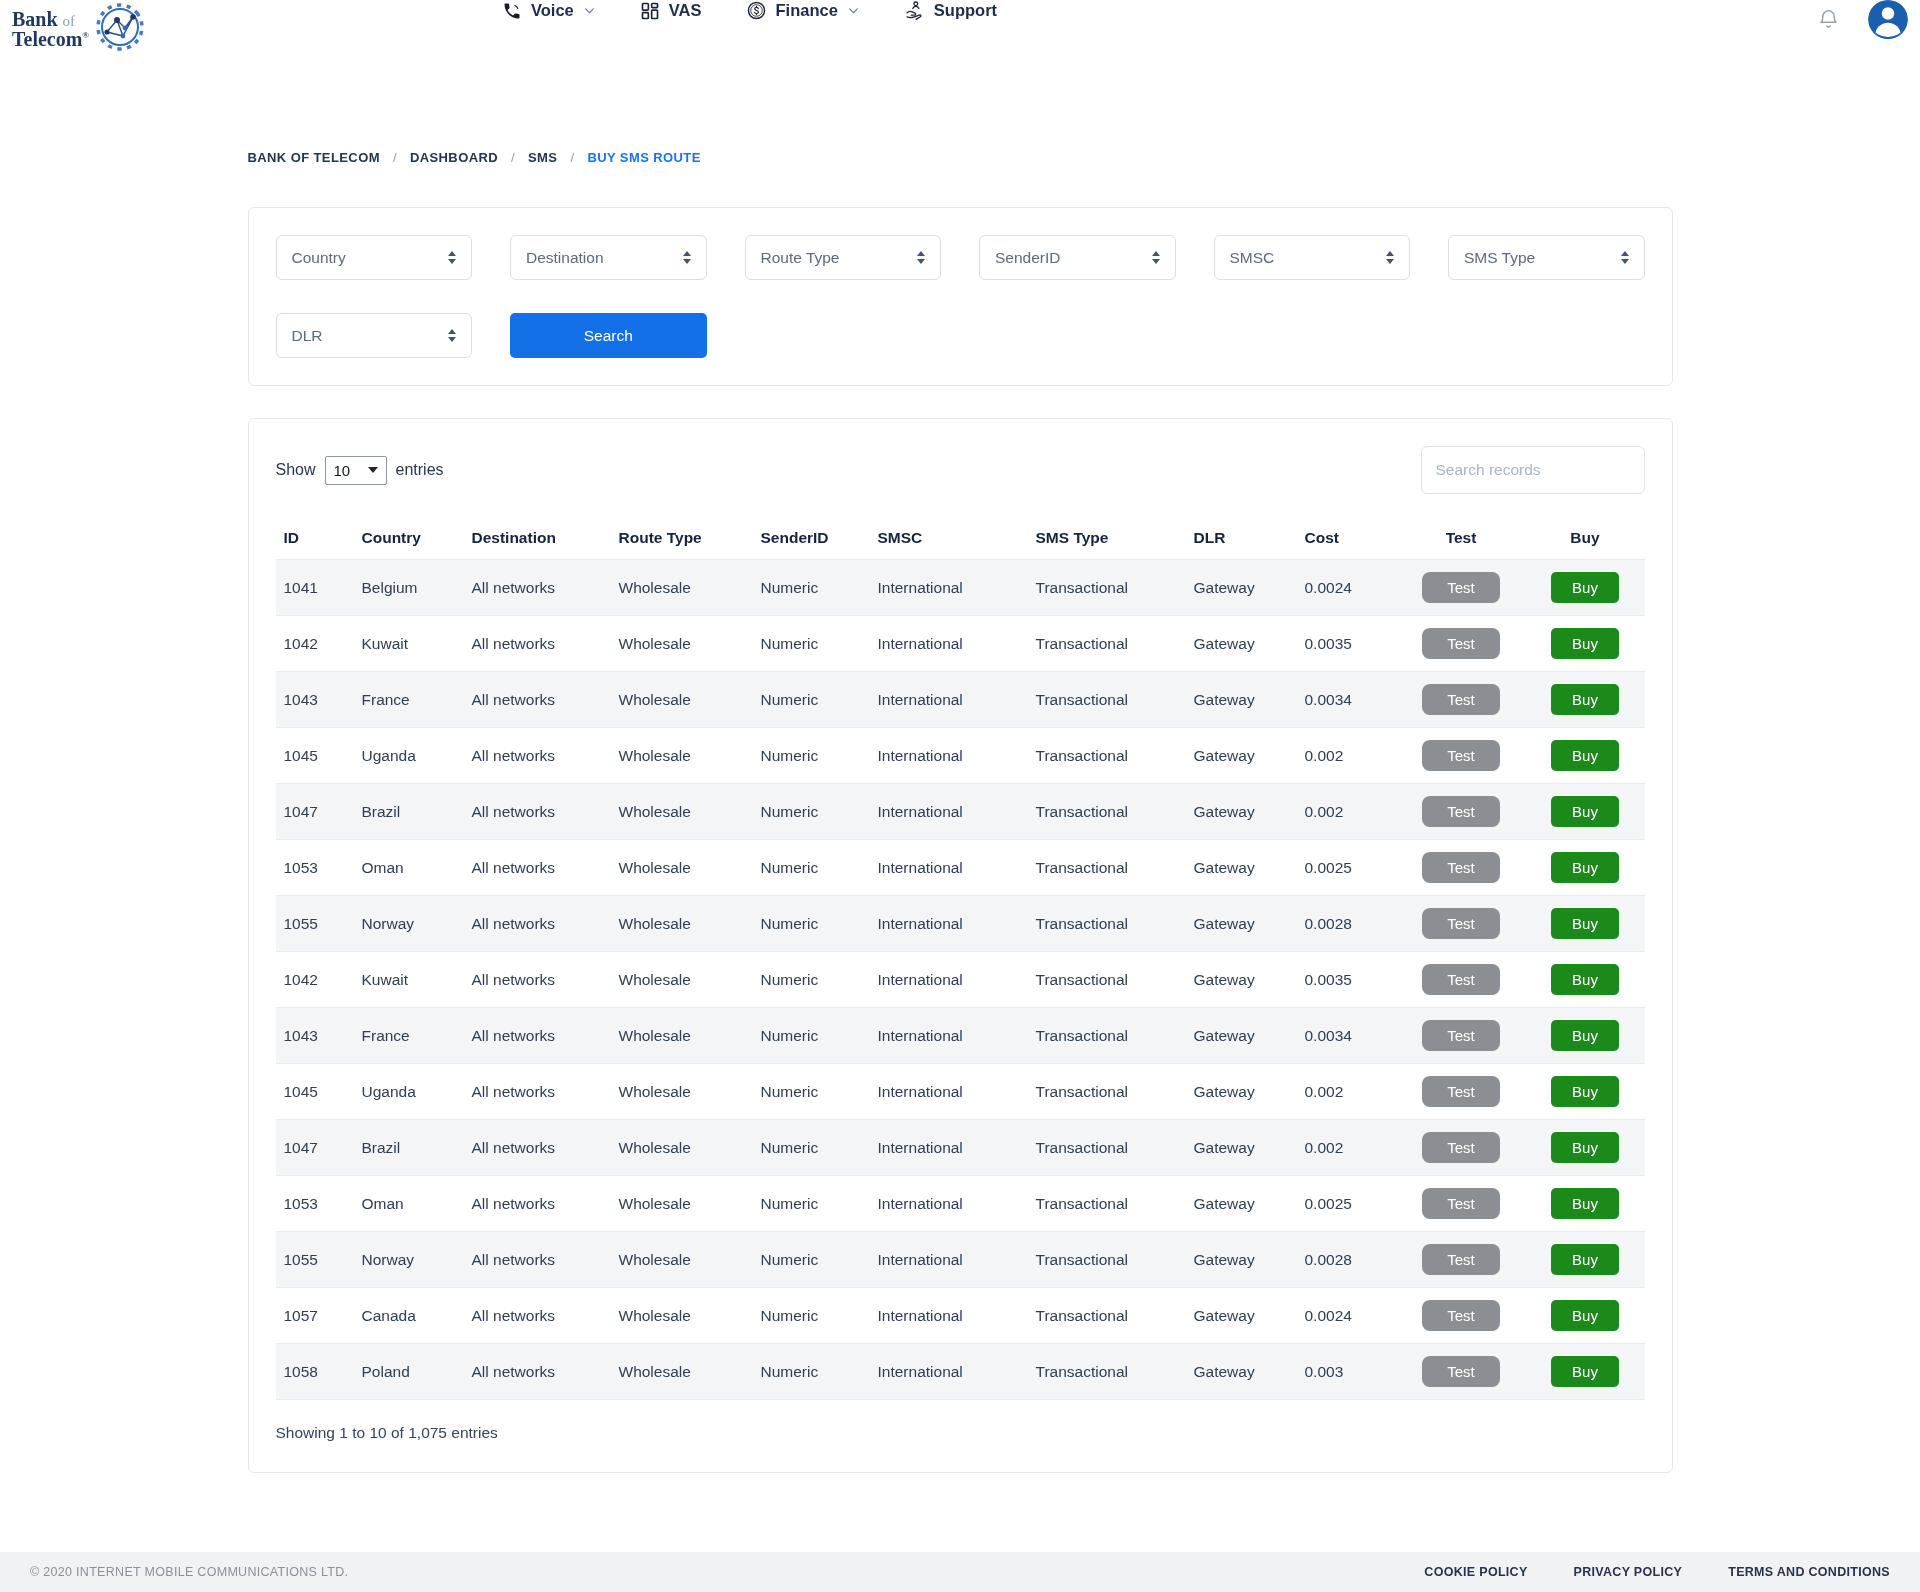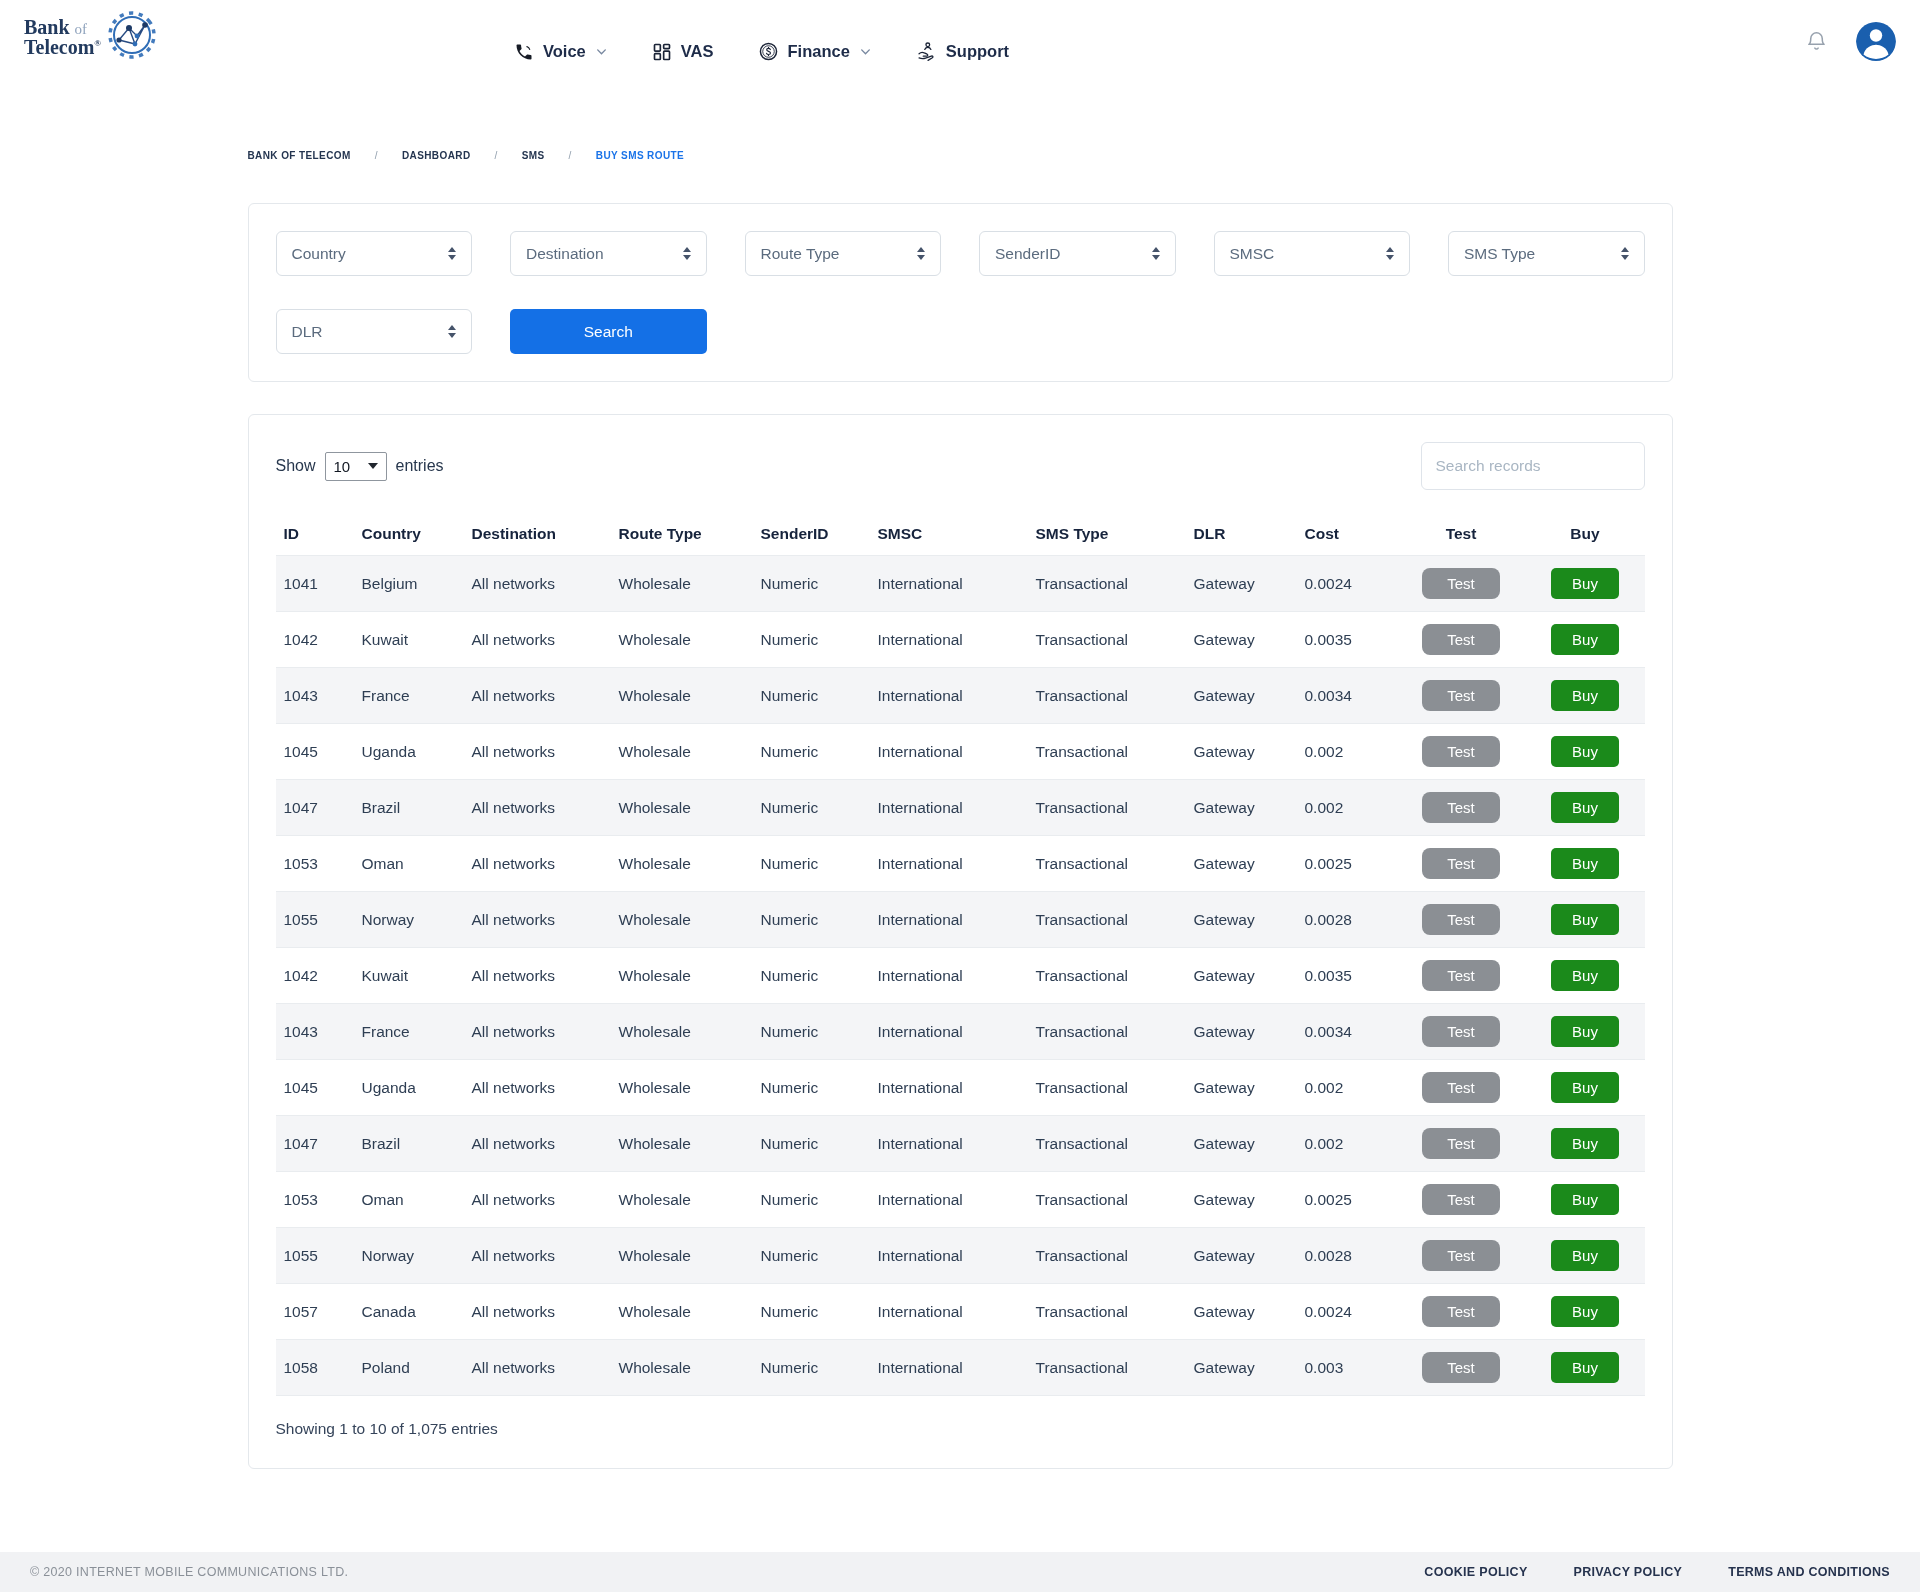--- a/index.html
+++ b/index.html
@@ -3,38 +3,38 @@
 <meta charset="utf-8">
 <style>
   * { box-sizing: border-box; margin: 0; padding: 0; }
   html,body { width:1920px; height:1592px; }
   body {
     font-family: "Liberation Sans", sans-serif;
     background:#ffffff; color:#22304a; position:relative; overflow:hidden;
   }
 
   
-  .topbar { display:flex; align-items:flex-end; height:62px; padding:0 24px; background:#fff; }
+  .topbar { display:flex; align-items:flex-start; height:62px; padding:0 12px; background:#fff; }
   .logo { position:relative; width:150px; height:54px; cursor:pointer; }
   .logo-text { font-family:"Liberation Serif", serif; font-weight:700; font-size:20px; line-height:1.02; color:#223a5e; padding-top:9px; }
   .logo-of { color:#8fa3bd; font-weight:400; font-size:15px; }
   .logo-reg { font-size:9px; vertical-align:super; color:#223a5e; }
   .logo-globe { position:absolute; left:83px; top:2px; }
 
   .main-nav { margin-left:340px; display:flex; align-items:center; gap:44px; }
   .nav-item { display:flex; align-items:center; gap:9px; font-size:16.5px; font-weight:700; color:#1e2c49; cursor:pointer; white-space:nowrap; }
   .nav-item svg { display:block; }
 
   .topbar-right { margin-left:auto; display:flex; align-items:center; gap:28px; }
   .icon-btn { background:none; border:none; cursor:pointer; display:flex; align-items:center; }
   .avatar { width:40px; height:40px; border-radius:50%; overflow:hidden; }
 
   
   .container { width:1425px; margin:0 auto; }
-  .breadcrumb { margin-top:88px; display:flex; align-items:center; gap:24px; font-size:10px; font-weight:700; letter-spacing:.4px; color:#243550; }
+  .breadcrumb { margin-top:88px; display:flex; align-items:center; gap:13px; font-size:13px; font-weight:700; letter-spacing:.4px; color:#243550; }
   .breadcrumb .sep { color:#93a0af; font-weight:400; }
   .breadcrumb .crumb { cursor:pointer; }
   .breadcrumb .current { color:#1a73e8; }
   .page-title { margin-top:15px; font-size:27px; font-weight:700; color:#16294d; }
 
   
   .filter-card { margin-top:42px; background:#fff; border:1px solid #e4e8ec; border-radius:6px; padding:27px; }
   .filter-grid { display:grid; grid-template-columns:repeat(6,1fr); column-gap:38px; row-gap:33px; }
   .select-box { height:45px; border:1px solid #d9dfe5; border-radius:6px; background:#fff;
     display:flex; align-items:center; justify-content:space-between; padding:0 15px;

